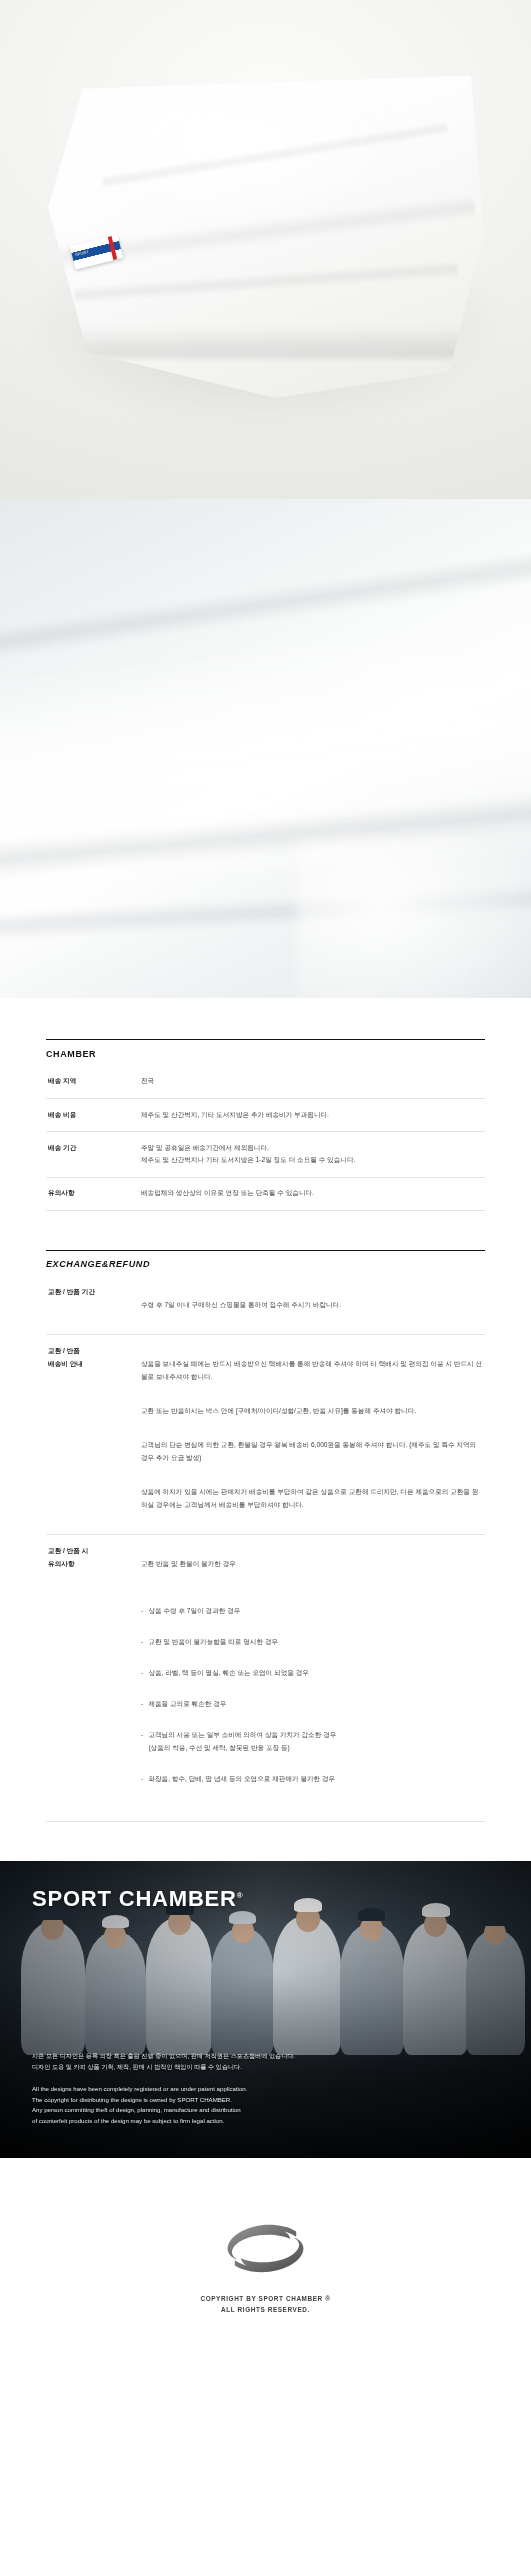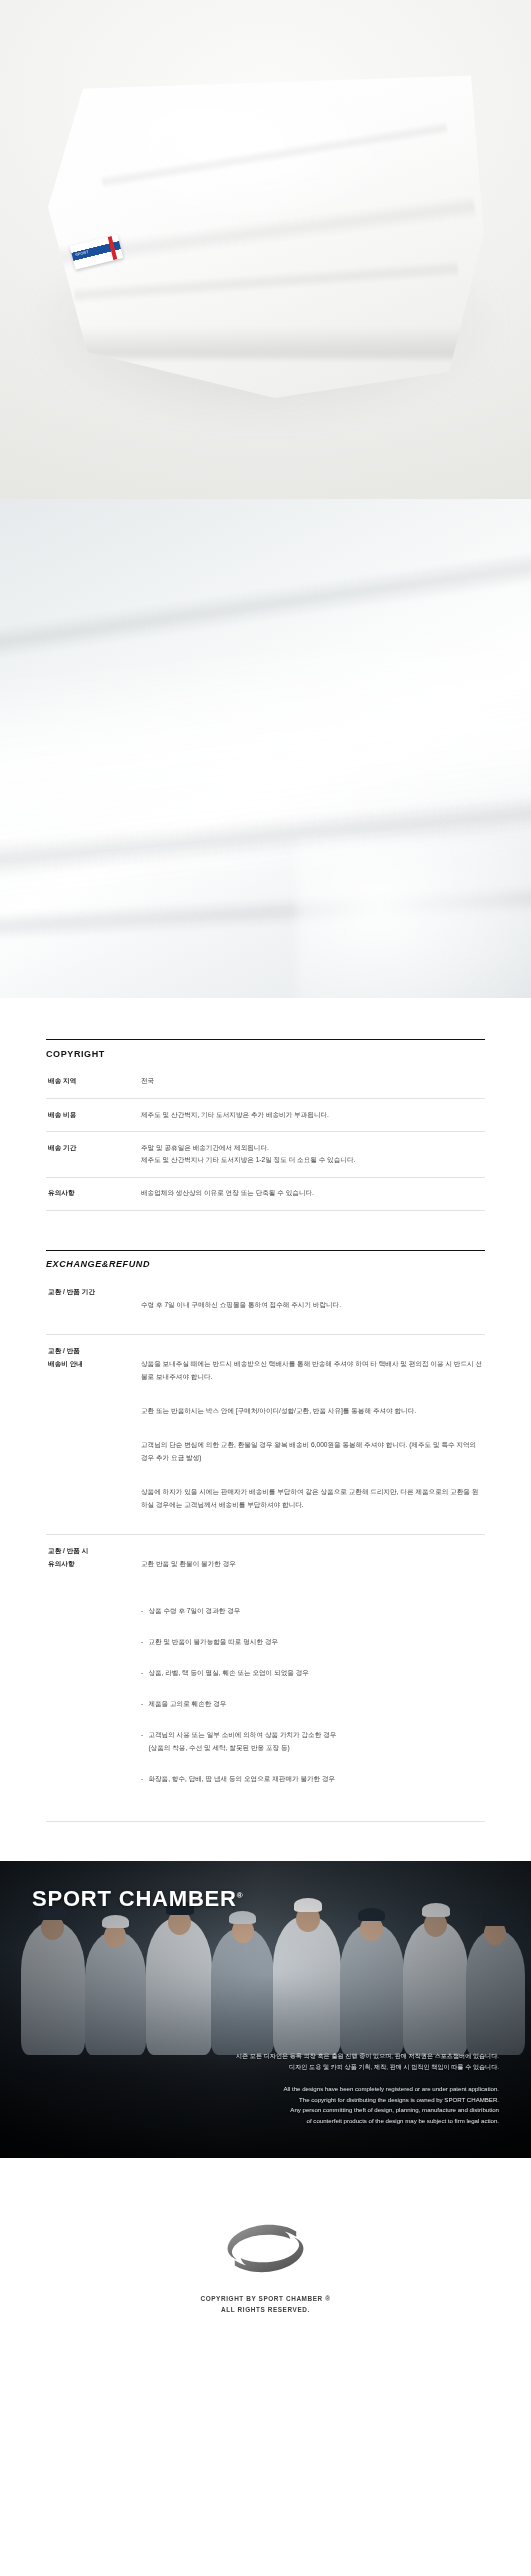--- a/index.html
+++ b/index.html
@@ -193,21 +193,20 @@
   p.para { margin: 0 0 8.5px 0; white-space: pre-line; }
   p.para:last-child { margin-bottom: 0; }
 
   
   .banner {
     width: 531px;
     height: 297px;
     position: relative;
     overflow: hidden;
     background: #10161c;
-    text-align: right;
   }
   .banner .photo {
     position: absolute; inset: 0;
     background:
       linear-gradient(to bottom, rgba(10,14,18,0.55) 0%, rgba(10,14,18,0.30) 30%, rgba(8,11,15,0.82) 72%, rgba(6,9,12,0.96) 100%),
       linear-gradient(100deg, #2d3a46 0%, #4a5663 22%, #6d7a84 46%, #51606d 68%, #2b3740 100%);
   }
   .banner .crowd {
     position: absolute;
     left: 0; right: 0; top: 19px; height: 175px;
@@ -304,21 +303,21 @@
     <div class="crease c3"></div>
     <div class="sheen"></div>
     <div class="crease c1"></div>
     <div class="crease c2"></div>
     <div class="corner"></div>
   </div>
 
   <div class="info">
 
     <div class="sec-block">
-      <div class="sec-title rule-top" style="padding-top:8.5px;">COPYRIGHT</div>
+      <div class="sec-title rule-top" style="padding-top:8.5px;">CHAMBER</div>
       <table class="spec">
         <tbody>
           <tr>
             <th>배송 지역</th>
             <td>전국</td>
           </tr>
           <tr>
             <th>배송 비용</th>
             <td>제주도 및 산간벽지, 기타 도서지방은 추가 배송비가 부과됩니다.</td>
           </tr>

